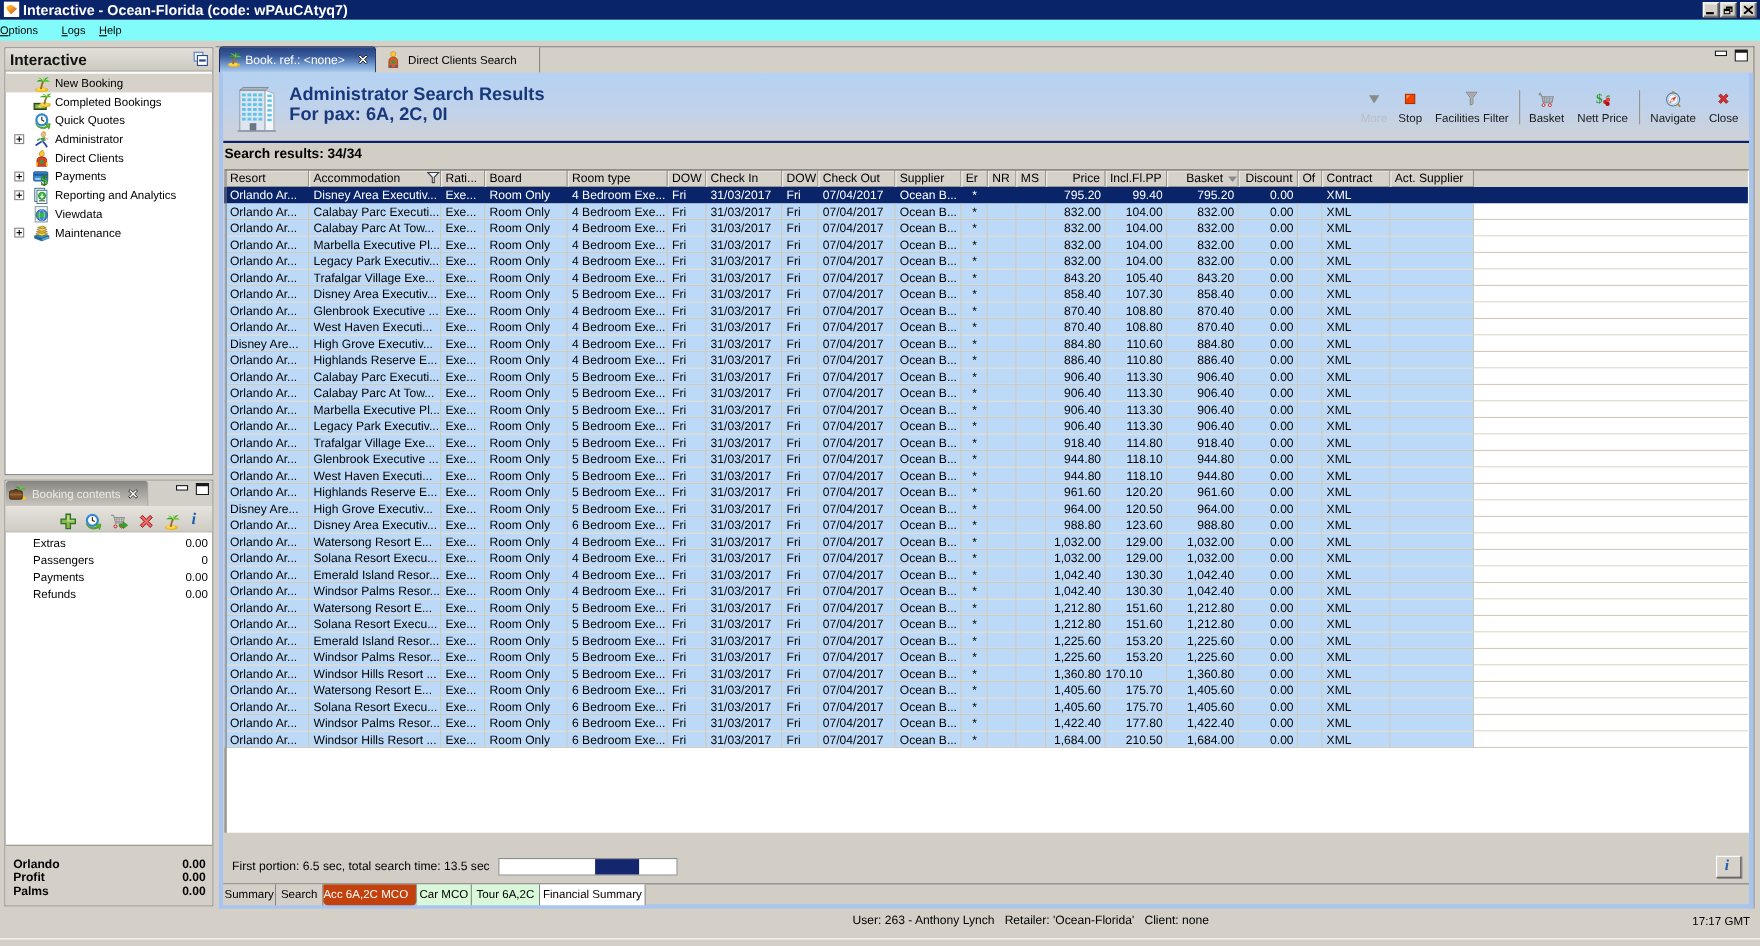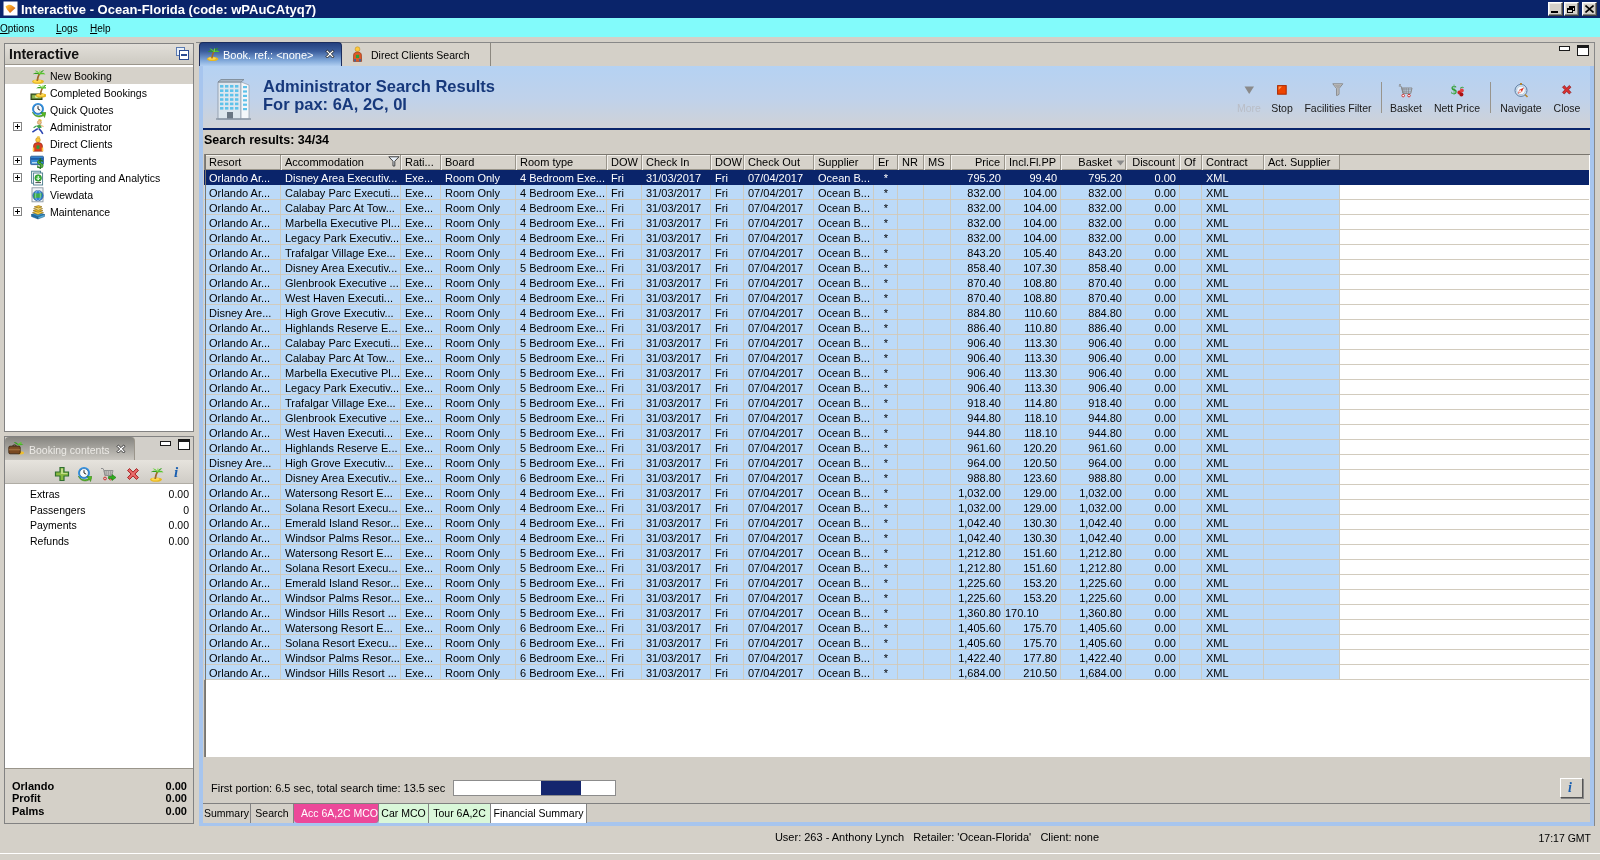--- a/index.html
+++ b/index.html
@@ -1032,15 +1032,15 @@
 <div class="abs" style="left:205px;top:154px;width:1px;height:603px;background:#7a766e;"></div>
 <div class="abs" style="left:205px;top:154px;width:1384px;height:1px;background:#7a766e;"></div>
 <div class="txt" style="left:211px;top:782px;font-size:11px;">First portion: 6.5 sec, total search time: 13.5 sec</div>
 <div class="abs" style="left:453px;top:780px;width:163px;height:16px;background:#fff;border:1px solid #8c8c8c;"></div>
 <div class="abs" style="left:541px;top:781px;width:40px;height:14px;background:#14266e;"></div>
 <div class="abs" style="left:1560px;top:778px;width:23px;height:20px;background:#d6d2ca;border-top:1px solid #fff;border-left:1px solid #fff;border-right:1px solid #555;border-bottom:1px solid #555;box-shadow:1px 1px 0 #888;"></div>
 <div class="txt" style="left:1568px;top:780px;font-size:14px;font-weight:bold;font-style:italic;color:#1a5fb0;font-family:'Liberation Serif',serif;">i</div>
 <div class="abs" style="left:203px;top:803px;width:1387px;height:1px;background:#808080;"></div>
 <div class="abs" style="left:203px;top:804px;width:48px;height:19px;background:#d4d0c8;border-right:1px solid #838383;text-align:center;font-size:10.5px;line-height:18px;color:#000;white-space:nowrap;overflow:hidden;">Summary</div>
 <div class="abs" style="left:251px;top:804px;width:43px;height:19px;background:#d4d0c8;border-right:1px solid #838383;text-align:center;font-size:10.5px;line-height:18px;color:#000;white-space:nowrap;overflow:hidden;">Search</div>
-<div class="abs" style="left:294px;top:804px;width:85px;height:19px;background:#ec4899;border-right:1px solid #838383;border-radius:0 0 4px 4px;text-align:right;font-size:10.5px;line-height:18px;color:#fff;white-space:nowrap;overflow:hidden;">Acc 6A,2C MCO</div>
+<div class="abs" style="left:294px;top:804px;width:85px;height:19px;background:#c2410c;border-right:1px solid #838383;border-radius:0 0 4px 4px;text-align:left;font-size:10.5px;line-height:18px;color:#fff;white-space:nowrap;overflow:hidden;">Acc 6A,2C MCO</div>
 <div class="abs" style="left:379px;top:804px;width:50px;height:19px;background:#d9f7d9;border-right:1px solid #838383;text-align:center;font-size:10.5px;line-height:18px;color:#000;white-space:nowrap;overflow:hidden;">Car MCO</div>
 <div class="abs" style="left:429px;top:804px;width:62px;height:19px;background:#d9f7d9;border-right:1px solid #838383;text-align:center;font-size:10.5px;line-height:18px;color:#000;white-space:nowrap;overflow:hidden;">Tour 6A,2C</div>
 <div class="abs" style="left:491px;top:804px;width:96px;height:19px;background:#fff;border-right:1px solid #838383;text-align:center;font-size:10.5px;line-height:18px;color:#000;white-space:nowrap;overflow:hidden;">Financial Summary</div>
 </body></html>

